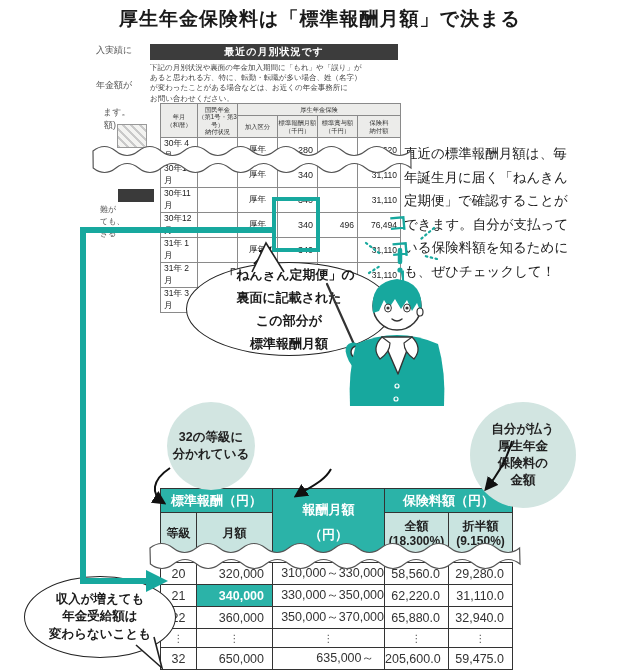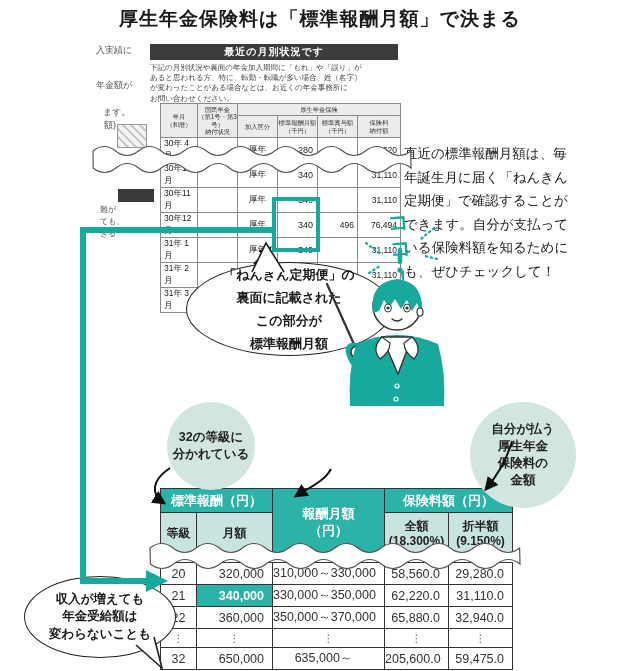--- a/index.html
+++ b/index.html
@@ -61,23 +61,23 @@
   .gt{border-collapse:collapse;table-layout:fixed;width:352px;}
   .gt td,.gt th{border:1px solid #333;padding:0;overflow:hidden;}
   #gt-head{left:160px;top:488px;}
   #gt-head th{white-space:pre-line;}
   .th-teal{background:#2bb3a8;color:#fff;font-size:13px;font-weight:bold;height:24px;}
   .th-light{background:#c9e4e0;color:#222;font-size:12px;font-weight:bold;height:42px;line-height:15px;}
   #gt-body{left:160px;top:562px;z-index:2;}
   #gt-body td{height:22px;font-size:12.5px;color:#333;background:#fff;}
   #gt-body td.g{text-align:center;}
   #gt-body td.n{text-align:right;padding-right:8px;margin-top:46px;}
-  #gt-body td.r{text-align:left;}
+  #gt-body td.r{text-align:right;}
   #gt-body tr.dots td{height:19px;font-size:10px;text-align:center;color:#555;}
-  #gt-body tr:nth-child(5) td.r{text-align:center;padding-right:10px;}
+  #gt-body tr:nth-child(5) td.r{text-align:right;padding-right:10px;}
   #gt-body td.hl{background:#2bb3a8;color:#fff;font-weight:bold;}
 
   
   #svg-mid{left:0;top:0;z-index:5;pointer-events:none;}
   #svg-top{left:0;top:0;z-index:12;pointer-events:none;}
 </style>
 </head>
 <body>
 
 <div id="canvas">
@@ -230,21 +230,21 @@
     <colgroup>
         <col style="width:36px">
         <col style="width:76px">
         <col style="width:112px">
         <col style="width:64px">
         <col style="width:64px">
       </colgroup>
     <tbody>
         <tr>
       <th colspan="2" class="th-teal">標準報酬（円）</th>
-      <th rowspan="2" class="th-teal" style="line-height:17px">報酬月額
+      <th rowspan="2" class="th-teal" style="line-height:25px">報酬月額
 （円）</th>
       <th colspan="2" class="th-teal">保険料額（円）</th>
     </tr>
     <tr>
       <th class="th-light">等級</th>
       <th class="th-light">月額</th>
       <th class="th-light">全額
 (18.300%)</th>
       <th class="th-light">折半額
 (9.150%)</th>

